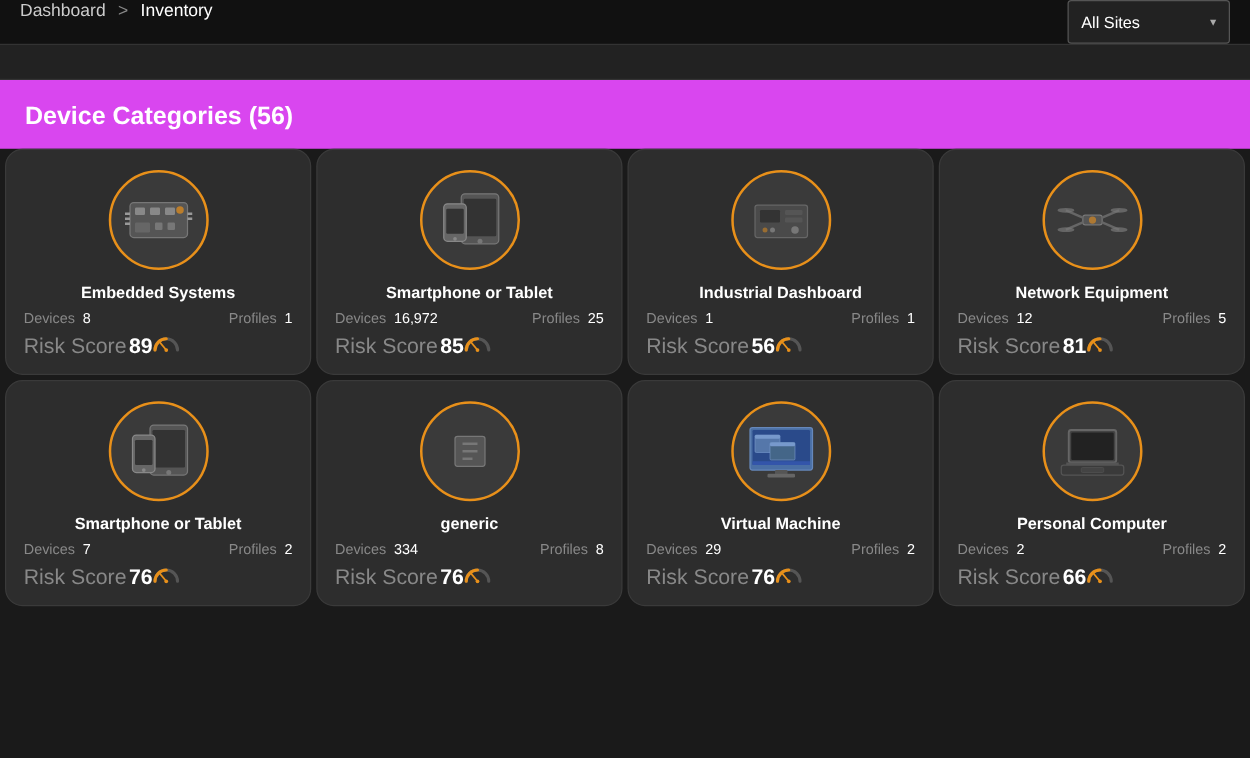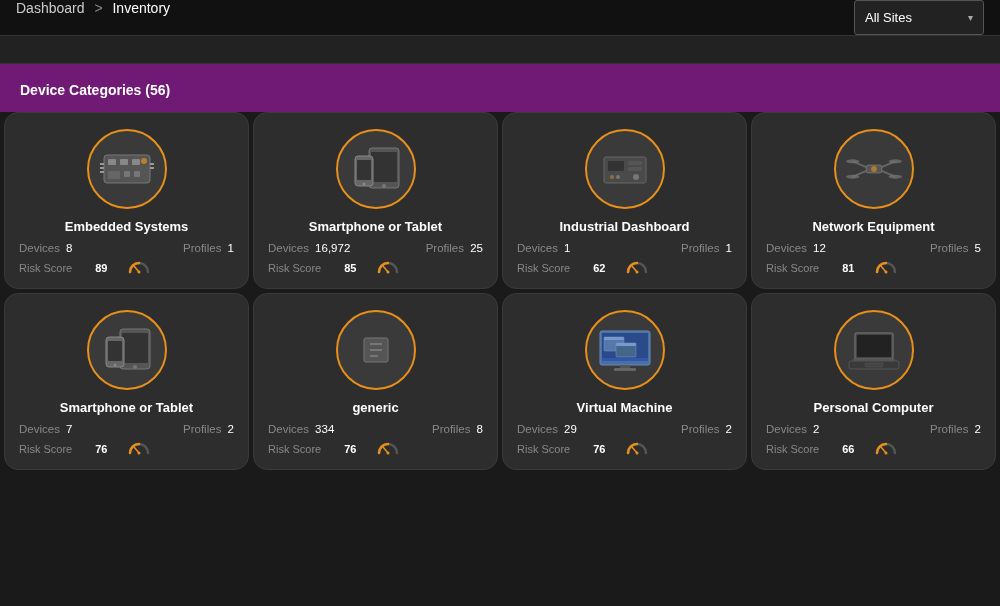--- a/index.html
+++ b/index.html
@@ -47,24 +47,24 @@
     
     .sub-header {
       background: #222;
       height: 28px;
       border-bottom: 1px solid #333;
     }
 
     
     .section-title {
       padding: 18px 20px 14px;
-      font-size: 14px;
+      font-size: 20px;
       font-weight: 600;
       color: #fff;
-      background: #701a75;
+      background: #d946ef;
     }
 
     
     .grid {
       display: grid;
       grid-template-columns: repeat(4, 1fr);
       gap: 4px;
       padding: 0 4px 4px 4px;
     }
 
@@ -110,23 +110,23 @@
       color: #ccc;
       margin-bottom: 6px;
     }
     .card-stats .label { color: #888; margin-right: 3px; }
     .card-stats .value { color: #fff; font-weight: 500; }
 
     .risk-row {
       width: 100%;
       display: flex;
       align-items: center;
-      font-size: 11px;
+      font-size: 17px;
       color: #ccc;
-      gap: 21px;
+      gap: 0;
     }
     .risk-row .label { color: #888; }
     .risk-row .risk-val { color: #fff; font-weight: 700; margin-left: 2px; }
 
     
     .icon-img {
       width: 58px;
       height: 58px;
       display: flex;
       align-items: center;
@@ -252,21 +252,21 @@
         <span class="label">Devices</span>
         <span class="value">1</span>
       </span>
       <span>
         <span class="label">Profiles</span>
         <span class="value">1</span>
       </span>
     </div>
     <div class="risk-row">
       <span class="label">Risk Score</span>
-      <span class="risk-val">62</span>
+      <span class="risk-val">56</span>
       <span><svg width="22" height="14" viewBox="0 0 22 14" fill="none" xmlns="http://www.w3.org/2000/svg">
     <path d="M2 12 A9 9 0 0 1 20 12" stroke="#555" stroke-width="2.5" fill="none" stroke-linecap="round"></path>
     <path d="M2 12 A9 9 0 0 1 11 3" stroke="#e8901a" stroke-width="2.5" fill="none" stroke-linecap="round"></path>
     <circle cx="11" cy="12" r="1.5" fill="#e8901a"></circle>
     <line x1="11" y1="12" x2="6" y2="6" stroke="#e8901a" stroke-width="1.5" stroke-linecap="round"></line>
   </svg></span>
     </div>
   </div>
     <div class="card">
     <div class="icon-circle">

